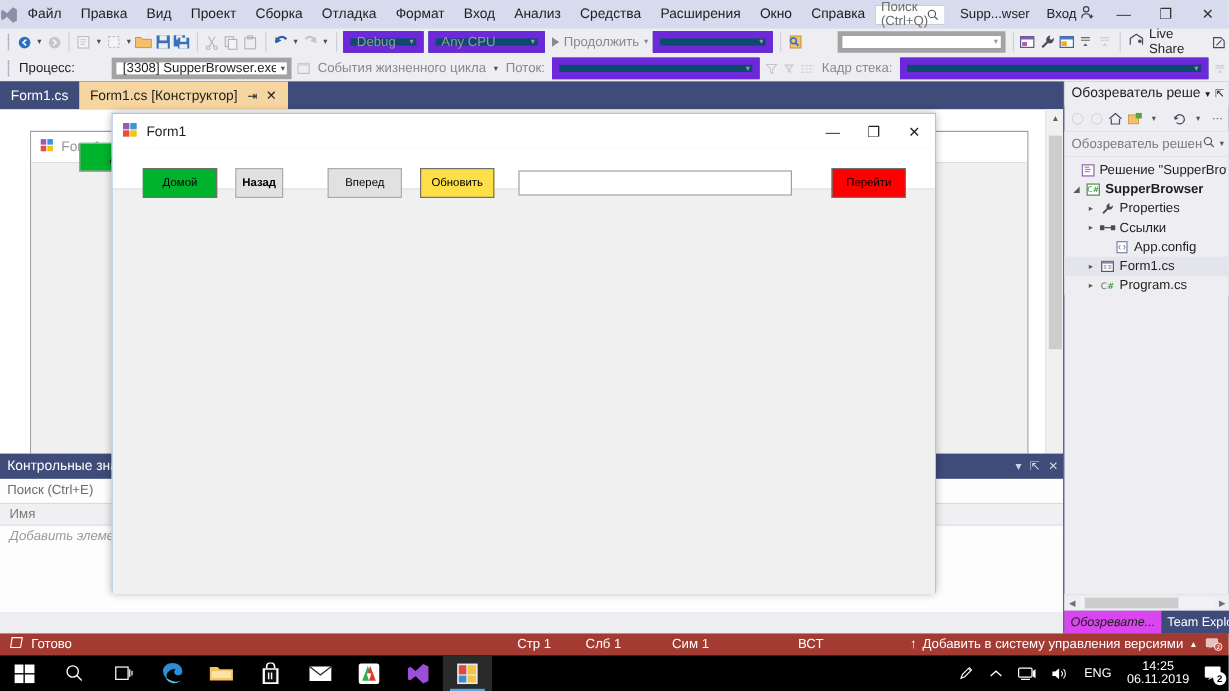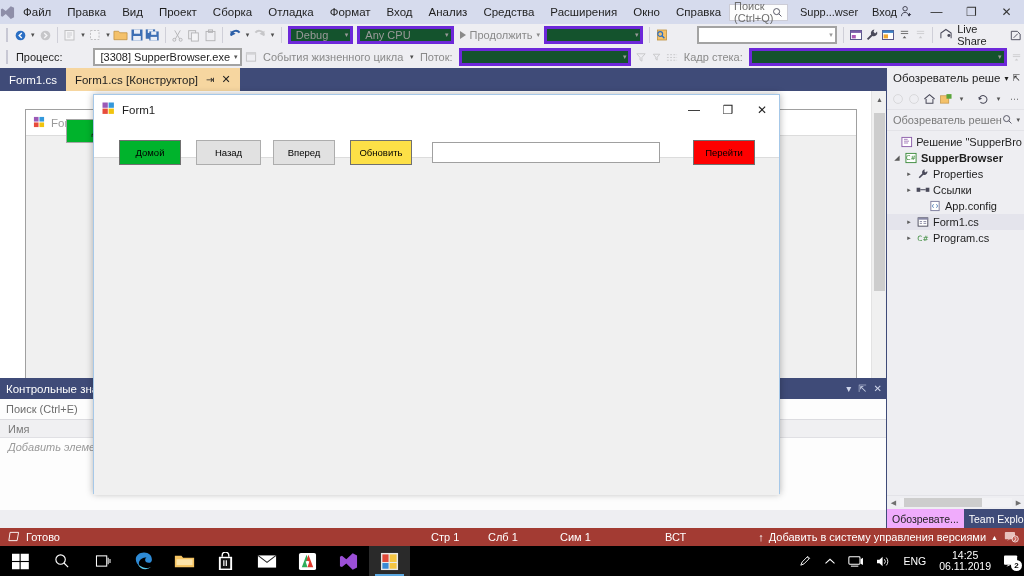--- a/index.html
+++ b/index.html
@@ -60,27 +60,27 @@
   .tb-sep { width: 1px; height: 16px; background: #cfcfd8; margin: 0 4px; }
   .tb-icon {
     width: 20px; height: 20px; display: flex; align-items: center; justify-content: center;
   }
   .tb-icon.dis { opacity: 0.38; }
   .tb-arrow {
     width: 11px; height: 20px; display: flex; align-items: center; justify-content: center;
     font-size: 7px; color: #4d4d4d;
   }
   .tb-combo {
-    height: 18px; border: 3px solid #6d28d9; background: #14532d; display: flex;
+    height: 18px; border: 6px solid #6d28d9; background: #0c4a6e; display: flex;
     align-items: center; padding: 0 2px 0 5px; color: #9a9a9a; font-size: 11px;
     justify-content: space-between; margin: 0 2px;
   }
   .tb-combo .cv { overflow: hidden; white-space: nowrap; }
   .tb-combo .ca { font-size: 7px; color: #9a9a9a; padding-left: 4px; }
-  .tb-combo.filled { background: #fff; color: #1e1e1e; border: 2px solid #a3a3a3; margin-left: 27px; }
+  .tb-combo.filled { background: #fff; color: #1e1e1e; border: 4px solid #a3a3a3; margin-left: 27px; }
   .tb-text { font-size: 11px; color: #1e1e1e; padding: 0 4px; white-space: nowrap; }
   .tb-text.dim { color: #8a8a8a; }
   .tb-run { display: flex; align-items: center; color: #8a8a8a; font-size: 11px; }
   .tri-right {
     width: 0; height: 0; border-left: 6px solid currentColor;
     border-top: 4px solid transparent; border-bottom: 4px solid transparent;
     margin: 0 4px;
   }
   .liveshare { display: flex; align-items: center; font-size: 11px; color: #1e1e1e; }
 
@@ -210,21 +210,21 @@
     border-top: 1px solid #e3e3e8;
   }
   .se-hs-arrow { width: 13px; text-align: center; font-size: 7px; color: #707070; }
   .se-hs-track { flex: 1; height: 9px; background: #f2f2f5; position: relative; }
   .se-hs-thumb { position: absolute; left: 4px; top: 0; width: 78px; height: 9px; background: #cdcdcd; }
   .se-tabs { height: 19px; display: flex; align-items: flex-end; background: #3f4b78; }
   .se-tab {
     height: 19px; display: flex; align-items: center; padding: 0 5px; font-size: 10.5px;
     white-space: nowrap;
   }
-  .se-tab.active { background: #f0abfc; color: #1e1e1e; }
+  .se-tab.active { background: #d946ef; color: #1e1e1e; font-style: italic; }
   .se-tab.inactive { background: #3f4b78; color: #ffffff; }
 
   
   .form-win {
     position: absolute; left: 93px; top: 94px; width: 687px; height: 400px;
     background: #f0f0f0; border: 1px solid #a6c8e8;
     box-shadow: 0 0 7px rgba(0,0,0,0.30);
   }
   .form-caption {
     height: 29px; background: #ffffff; display: flex; align-items: center;
@@ -792,21 +792,21 @@
         <span class="fcb">❐</span>
         <span class="fcb close">✕</span>
       </span>
     </div>
     <div class="form-body">
       <div class="form-strip"></div>
 
       <div class="fbtn" style="left:25px; top:16px; width:62px; height:25px; background:#00b32c;">
         <span>Домой</span>
       </div>
-      <div class="fbtn plain" style="left:102px; top:16px; width:65px; height:25px;">
+      <div class="fbtn plain" style="left:102px; top:16px; width:40px; height:25px;font-weight:bold;">
         <span>Назад</span>
       </div>
       <div class="fbtn plain" style="left:179px; top:16px; width:62px; height:25px;">
         <span>Вперед</span>
       </div>
       <div class="fbtn" style="left:256px; top:16px; width:62px; height:25px; background:#fde047;">
         <span>Обновить</span>
       </div>
       <div class="ftext" style="left:338px; top:18px; width:228px; height:21px;" title=""></div>
       <div class="fbtn" style="left:599px; top:16px; width:62px; height:25px; background:#fe0000;">

